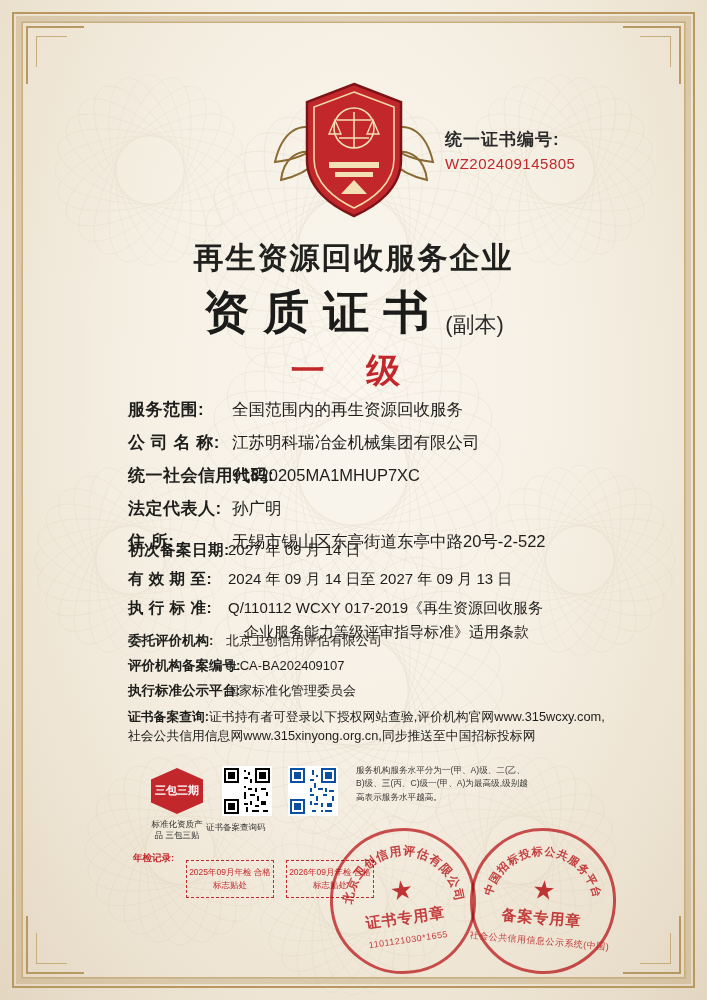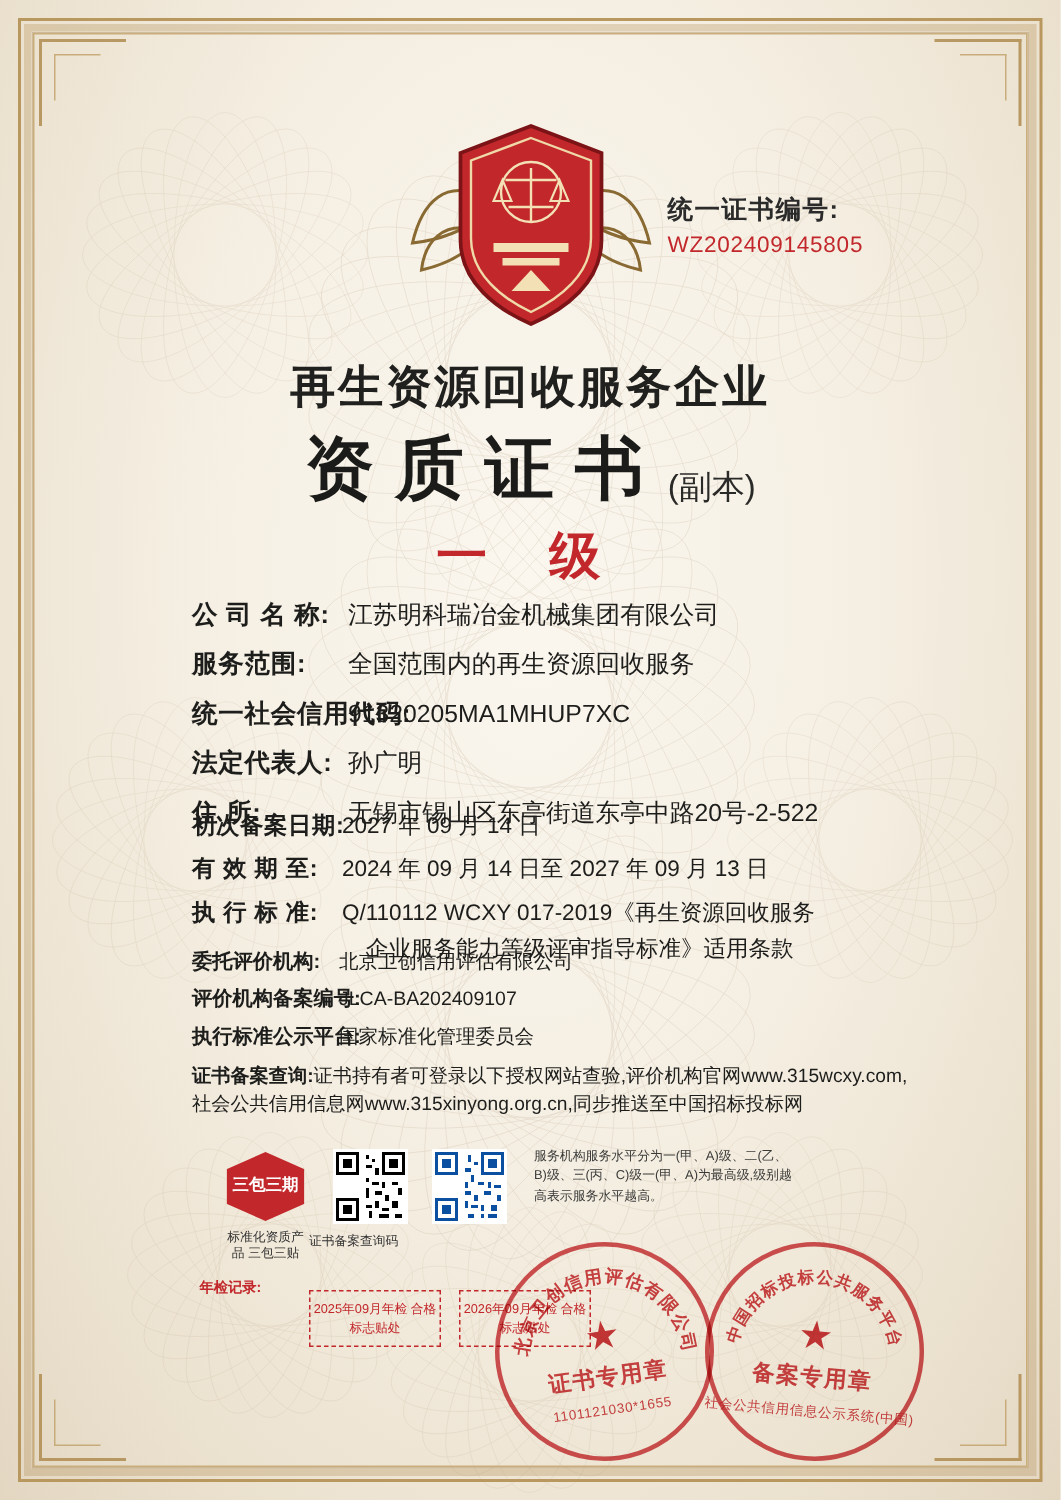--- a/index.html
+++ b/index.html
@@ -132,21 +132,20 @@
     color:#3a3a38;line-height:1.55;
   }
 
   .yearrec{
     position:absolute;left:133px;top:852px;font-size:9.5px;color:#c2282b;font-weight:700;
   }
   .stampbox{
     position:absolute;top:860px;width:88px;height:38px;border:1px dashed #c2282b;
     font-size:8.5px;color:#c2282b;text-align:center;line-height:1.5;padding-top:5px;
     box-sizing:border-box;
-    margin-left:20px;
   }
   .sb1{left:186px;}
   .sb2{left:286px;}
 
   
   .seal{
     position:absolute;width:140px;height:140px;border-radius:50%;
     border:3px solid rgba(200,35,40,.78);
     color:rgba(200,35,40,.85);
     transform:rotate(-8deg);
@@ -256,26 +255,26 @@
   </div>
 
   <div class="t1">再生资源回收服务企业</div>
   <div class="t2wrap">
     <span class="t2">资质证书</span><span class="t2sub">(副本)</span>
   </div>
   <div class="grade">一  级</div>
 
   <div class="block blockA">
     <div class="row">
+      <span class="k">服务范围:</span>
+      <span class="v">全国范围内的再生资源回收服务</span>
+    </div>
+    <div class="row">
       <span class="k">公 司 名 称:</span>
       <span class="v">江苏明科瑞冶金机械集团有限公司</span>
-    </div>
-    <div class="row">
-      <span class="k">服务范围:</span>
-      <span class="v">全国范围内的再生资源回收服务</span>
     </div>
     <div class="row">
       <span class="k">统一社会信用代码:</span>
       <span class="v">91320205MA1MHUP7XC</span>
     </div>
     <div class="row">
       <span class="k">法定代表人:</span>
       <span class="v">孙广明</span>
     </div>
     <div class="row">

